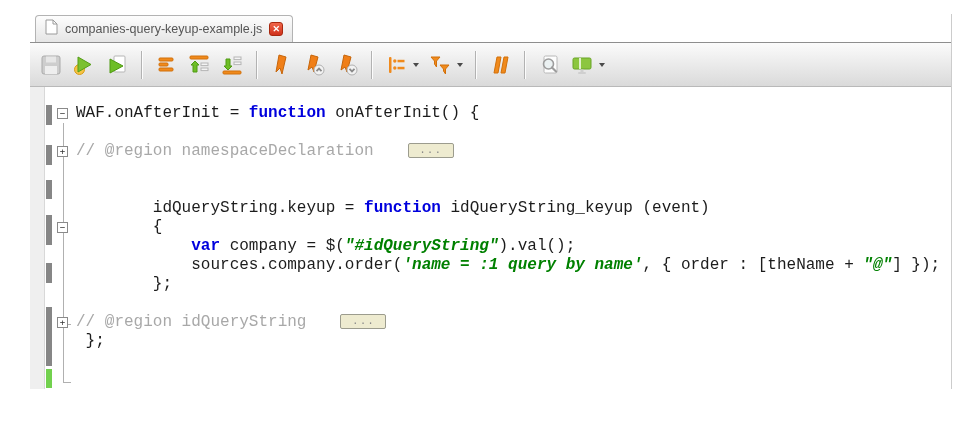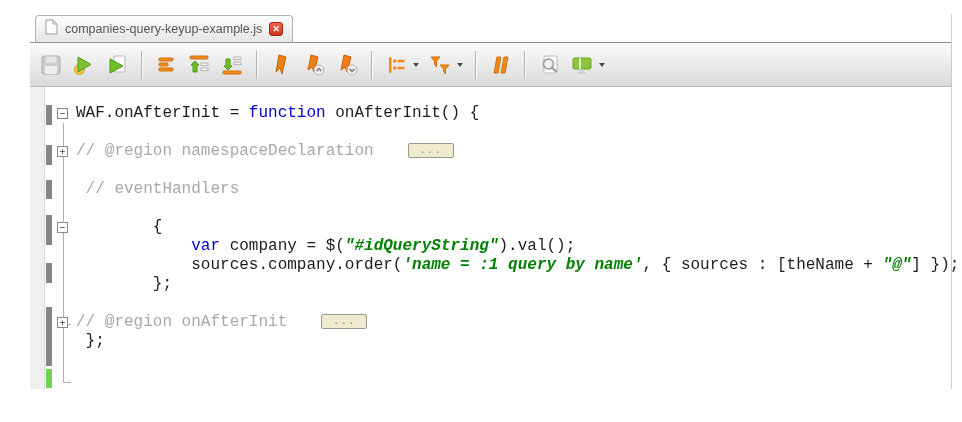--- a/index.html
+++ b/index.html
@@ -31,21 +31,21 @@
   .editor{position:relative;height:302px;background:#ffffff;font-family:"Liberation Mono",monospace;}
   .gutter-strip{position:absolute;left:0;top:0;bottom:0;width:14px;background:#efefef;border-right:1px solid #d8d8d8;}
   .gmark{position:absolute;left:16px;width:6px;}
   .fold-guide{position:absolute;left:33px;top:36px;height:259px;width:1px;background:#b0b0b0;}
   .fold-tick{position:absolute;left:33px;width:8px;height:1px;background:#b0b0b0;}
   .code-lines{position:absolute;left:46px;top:17px;right:2px;}
   .code-line{position:relative;height:19px;line-height:19px;white-space:pre;font-size:16px;color:var(--plain,#1c1c1c);}
   .fold-box{position:absolute;left:-19px;top:4px;width:11px;height:11px;box-sizing:border-box;
        border:1px solid #8a8a8a;background:#ffffff;color:#333333;font-size:9px;line-height:8px;
        text-align:center;font-family:"DejaVu Sans Mono",monospace;cursor:pointer;}
-  .tok-k{color:var(--kw,#0000dd);font-weight:normal;}
+  .tok-k{color:var(--kw,#0000dd);font-weight:bold;}
   .tok-s{color:var(--str,#008000);font-weight:bold;font-style:italic;}
   .tok-c{color:var(--cmt,#a8a8a8);margin-top:46px;}
   .region-box{display:inline-block;margin-left:34px;width:46px;height:15px;box-sizing:border-box;
        background:#eeebd0;border:1px solid #9c9c8e;border-radius:2px;color:#8a8a8a;
        font-size:11px;line-height:12px;text-align:center;vertical-align:middle;letter-spacing:1px;cursor:pointer;}
 </style>
 </head>
 <body>
 
 <div class="app">
@@ -183,25 +183,25 @@
         <div class="gmark" style="top: 282px; height: 19px; background: rgb(114, 209, 78);"></div>
       </div>
     <div class="fold-guide"></div>
     <div class="fold-tick" style="top:237px;"></div>
     <div class="fold-tick" style="top:295px;"></div>
     <div class="code-lines" id="code-lines">
         <div class="code-line"><span class="fold-box">−</span><span class="tok-p">WAF.onAfterInit = </span><span class="tok-k">function</span><span class="tok-p"> onAfterInit() {</span></div>
         <div class="code-line"></div>
         <div class="code-line"><span class="fold-box">+</span><span class="tok-c">// @region namespaceDeclaration</span><span class="region-box">...</span></div>
         <div class="code-line"></div>
-        <div class="code-line"><span class="tok-c"> // eventHandlers</span></div>
-        <div class="code-line"></div>
+        <div class="code-line"></div>
+        <div class="code-line"><span class="tok-p">        idQueryString.keyup = </span><span class="tok-k">function</span><span class="tok-p"> idQueryString_keyup (event)</span></div>
         <div class="code-line"><span class="fold-box">−</span><span class="tok-p">        {</span></div>
         <div class="code-line"><span class="tok-p">            </span><span class="tok-k">var</span><span class="tok-p"> company = $(</span><span class="tok-s">"#idQueryString"</span><span class="tok-p">).val();</span></div>
-        <div class="code-line"><span class="tok-p">            sources.company.order(</span><span class="tok-s">'name = :1 query by name'</span><span class="tok-p">, { sources : [theName + </span><span class="tok-s">"@"</span><span class="tok-p">] });</span></div>
+        <div class="code-line"><span class="tok-p">            sources.company.order(</span><span class="tok-s">'name = :1 query by name'</span><span class="tok-p">, { order : [theName + </span><span class="tok-s">"@"</span><span class="tok-p">] });</span></div>
         <div class="code-line"><span class="tok-p">        };</span></div>
         <div class="code-line"></div>
-        <div class="code-line"><span class="fold-box">+</span><span class="tok-c">// @region onAfterInit</span><span class="region-box">...</span></div>
+        <div class="code-line"><span class="fold-box">+</span><span class="tok-c">// @region idQueryString</span><span class="region-box">...</span></div>
         <div class="code-line"><span class="tok-p"> };</span></div>
       </div>
   </div>
 
 </div>
 
 </body></html>

